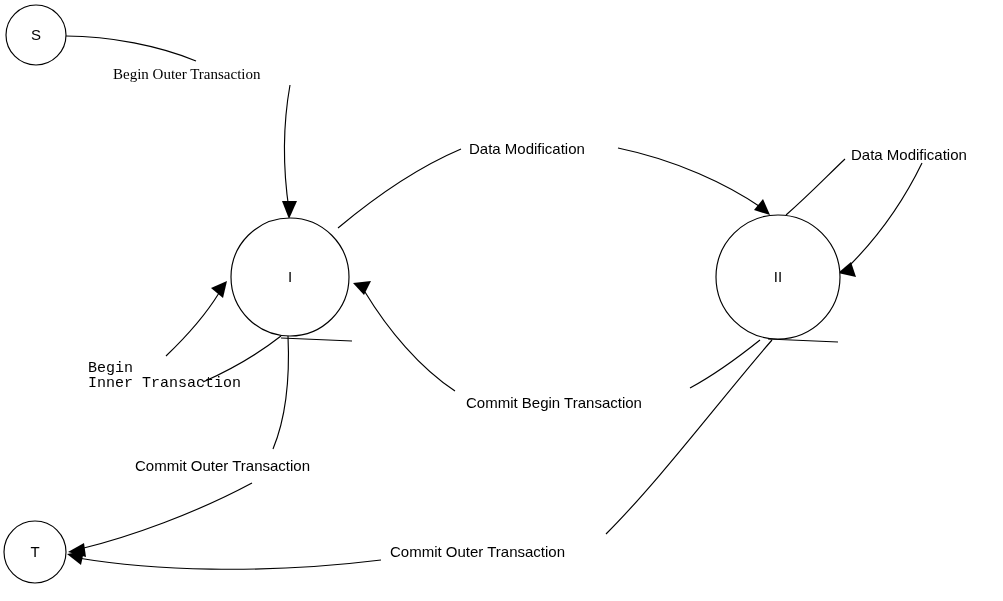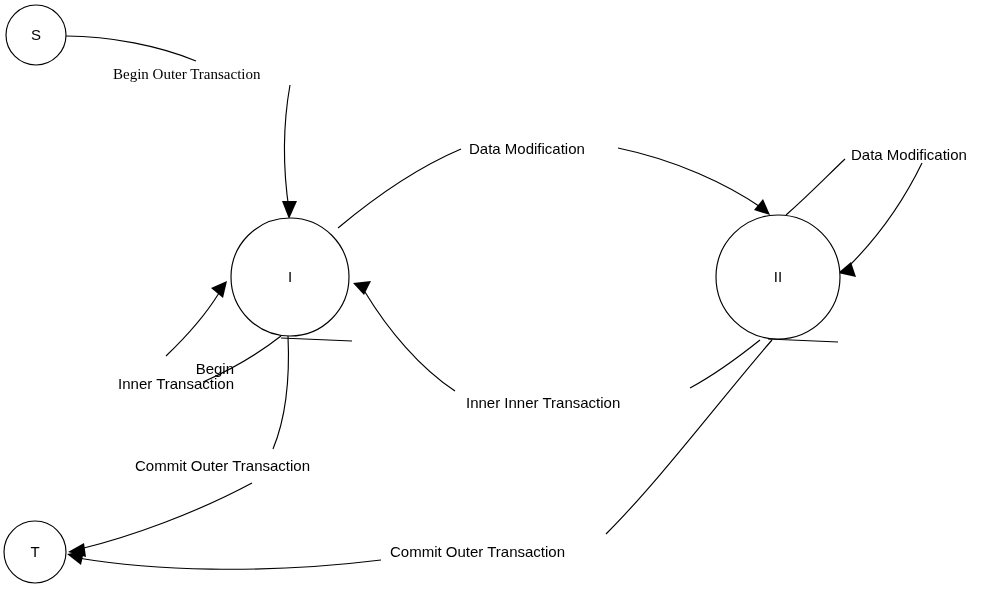--- a/index.html
+++ b/index.html
@@ -46,21 +46,22 @@
   }
   .edge-label-abs {
     position: absolute;
     font-family: "Liberation Sans", sans-serif;
     font-size: 15px;
     color: #000000;
     white-space: nowrap;
     line-height: 1.0;
   }
   .edge-label-center {
-    text-align: right;
+    text-align: left;
+    font-family: Liberation Mono, monospace;
   }
 </style>
 </head>
 <body>
 
 <div id="diagram-canvas">
 
   <svg class="diagram-svg" viewBox="0 0 1003 601">
 
     <g>
@@ -130,21 +131,21 @@
     </g>
 
   </svg>
 
   <div class="edge-label-abs" style="left:113px; top:67px;font-family:Liberation Serif, serif;">Begin Outer Transaction</div>
 
   <div class="edge-label-abs" style="left:469px; top:141px;">Data Modification</div>
 
   <div class="edge-label-abs" style="left:851px; top:147px;">Data Modification</div>
 
-  <div class="edge-label-abs" style="left:466px; top:395px;">Inner Inner Transaction</div>
+  <div class="edge-label-abs" style="left:466px; top:395px;">Commit Begin Transaction</div>
 
   <div class="edge-label-abs edge-label-center" style="left:88px; top:361px; width:146px;">
     <div>Begin</div>
     <div style="margin-top:0;">Inner Transaction</div>
   </div>
 
   <div class="edge-label-abs" style="left:135px; top:458px;">Commit Outer Transaction</div>
 
   <div class="edge-label-abs" style="left:390px; top:544px;">Commit Outer Transaction</div>
 

